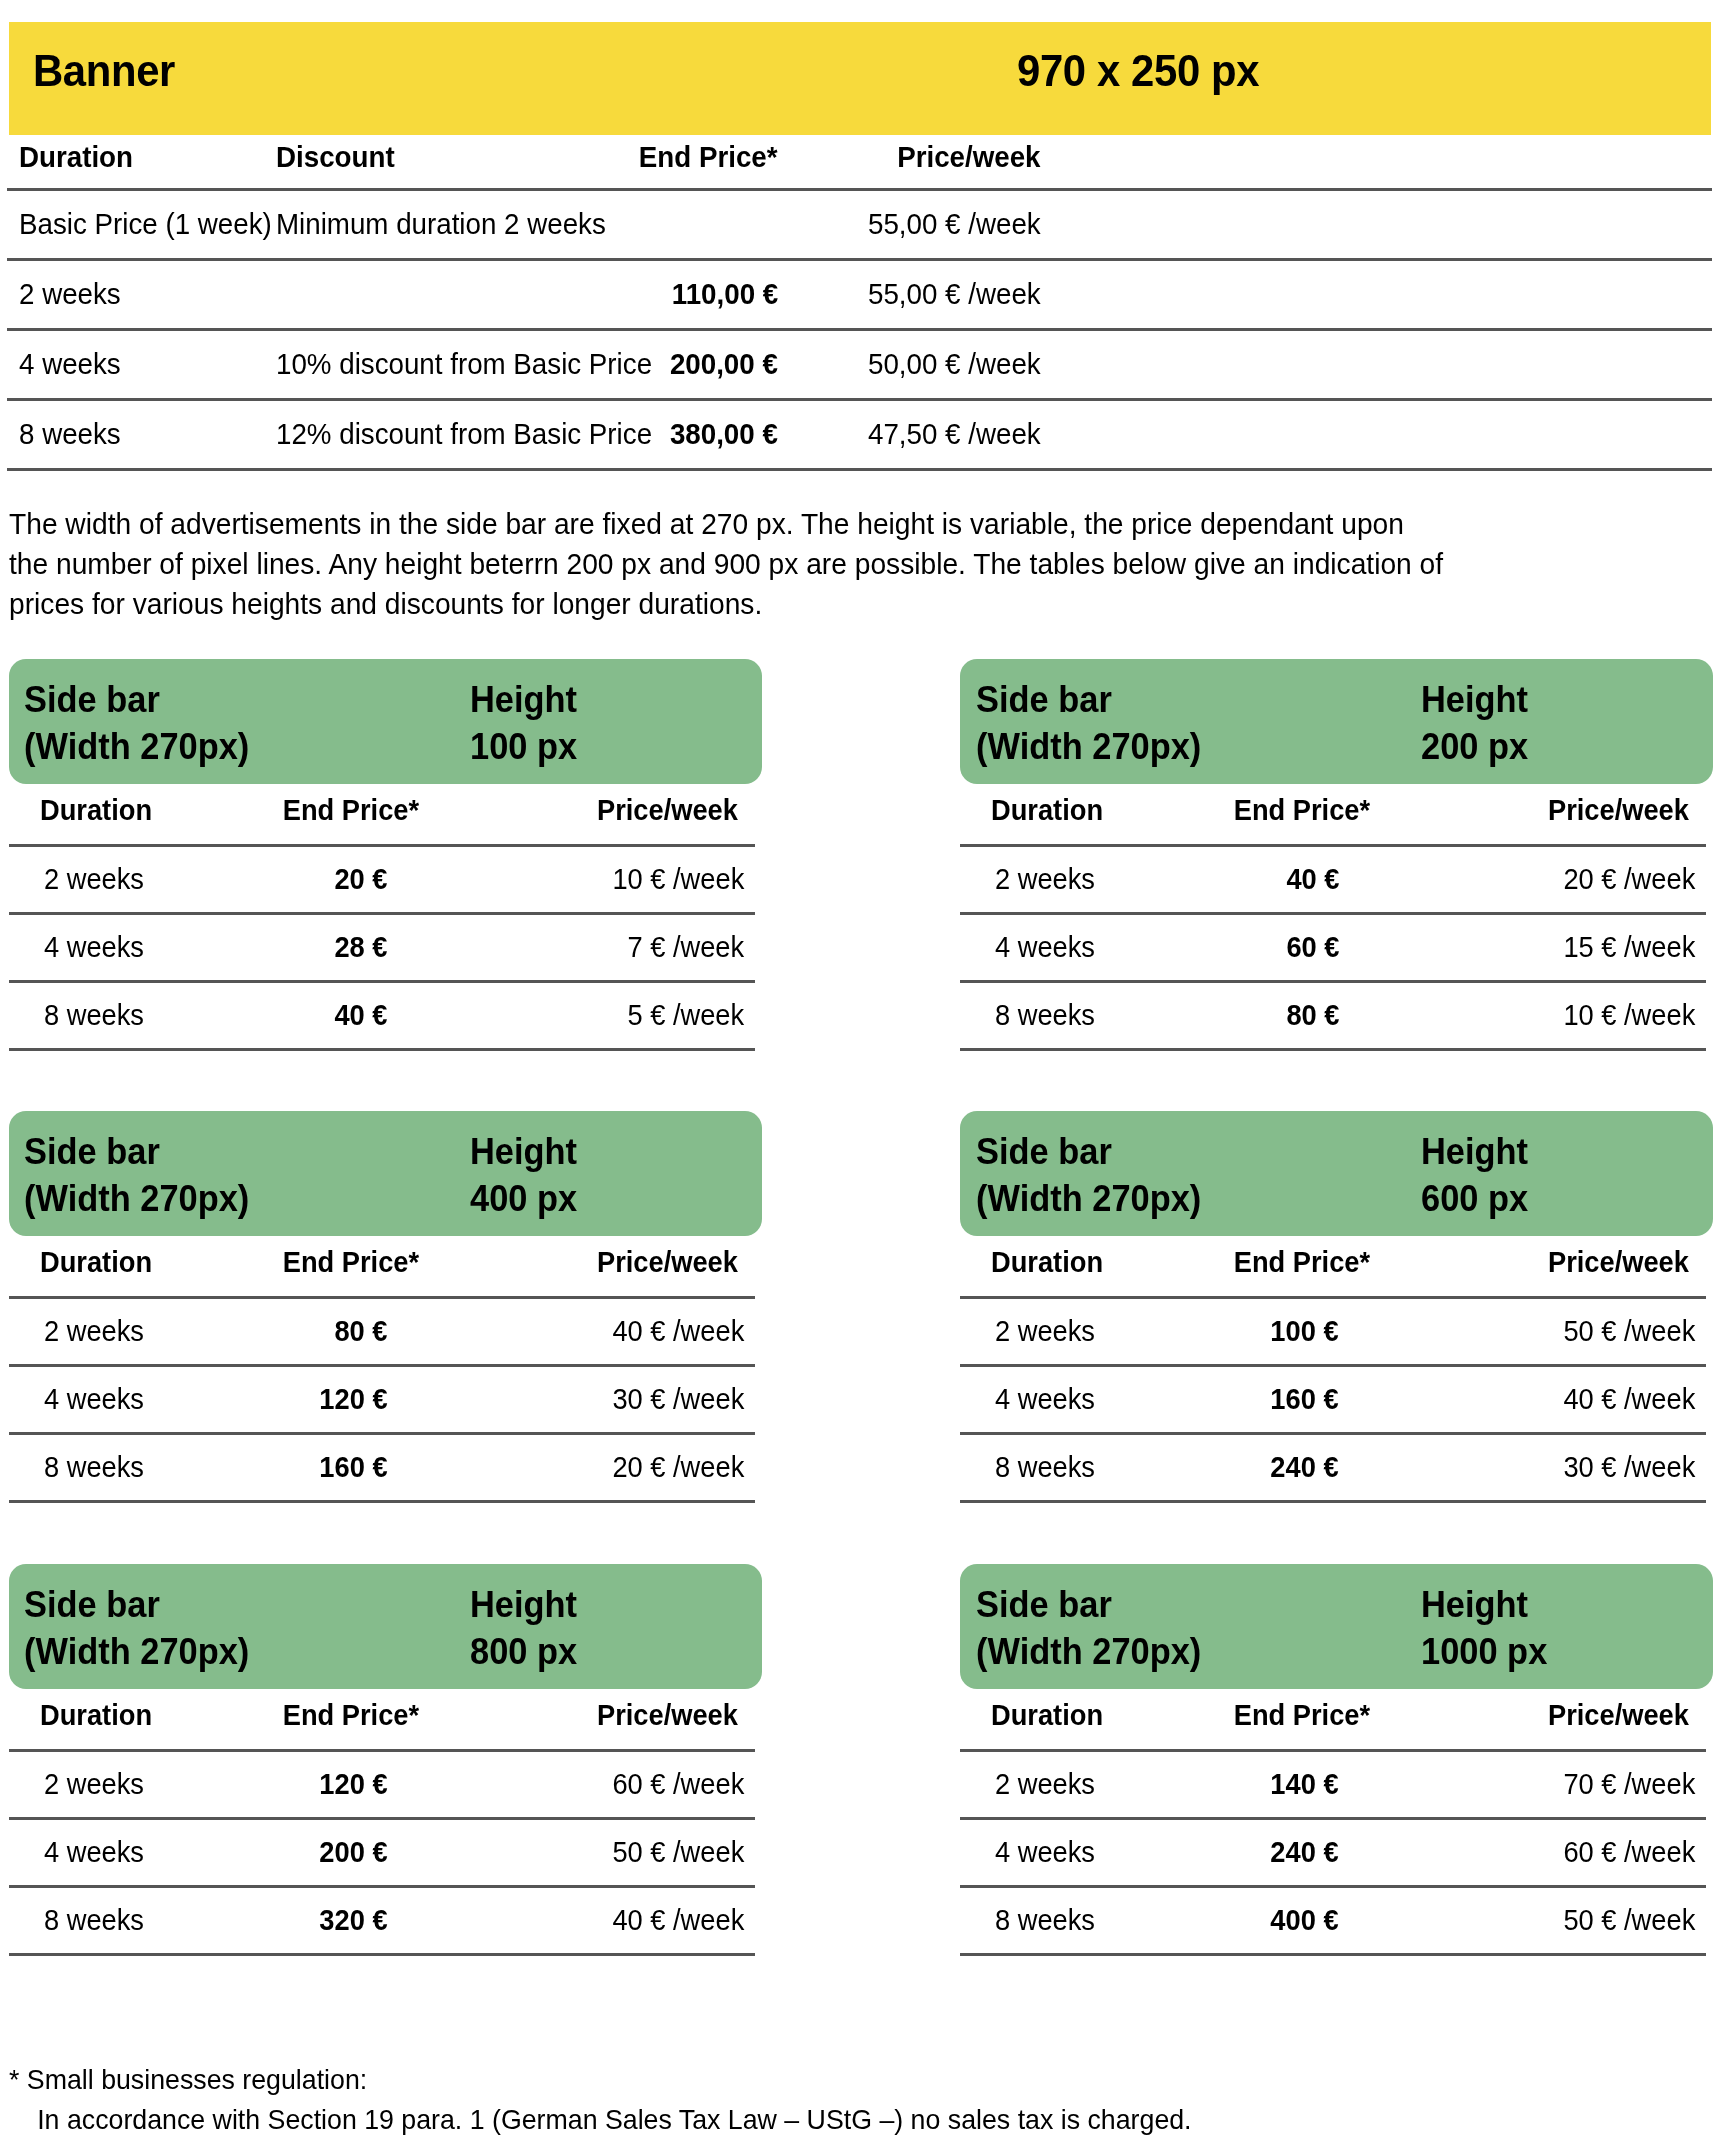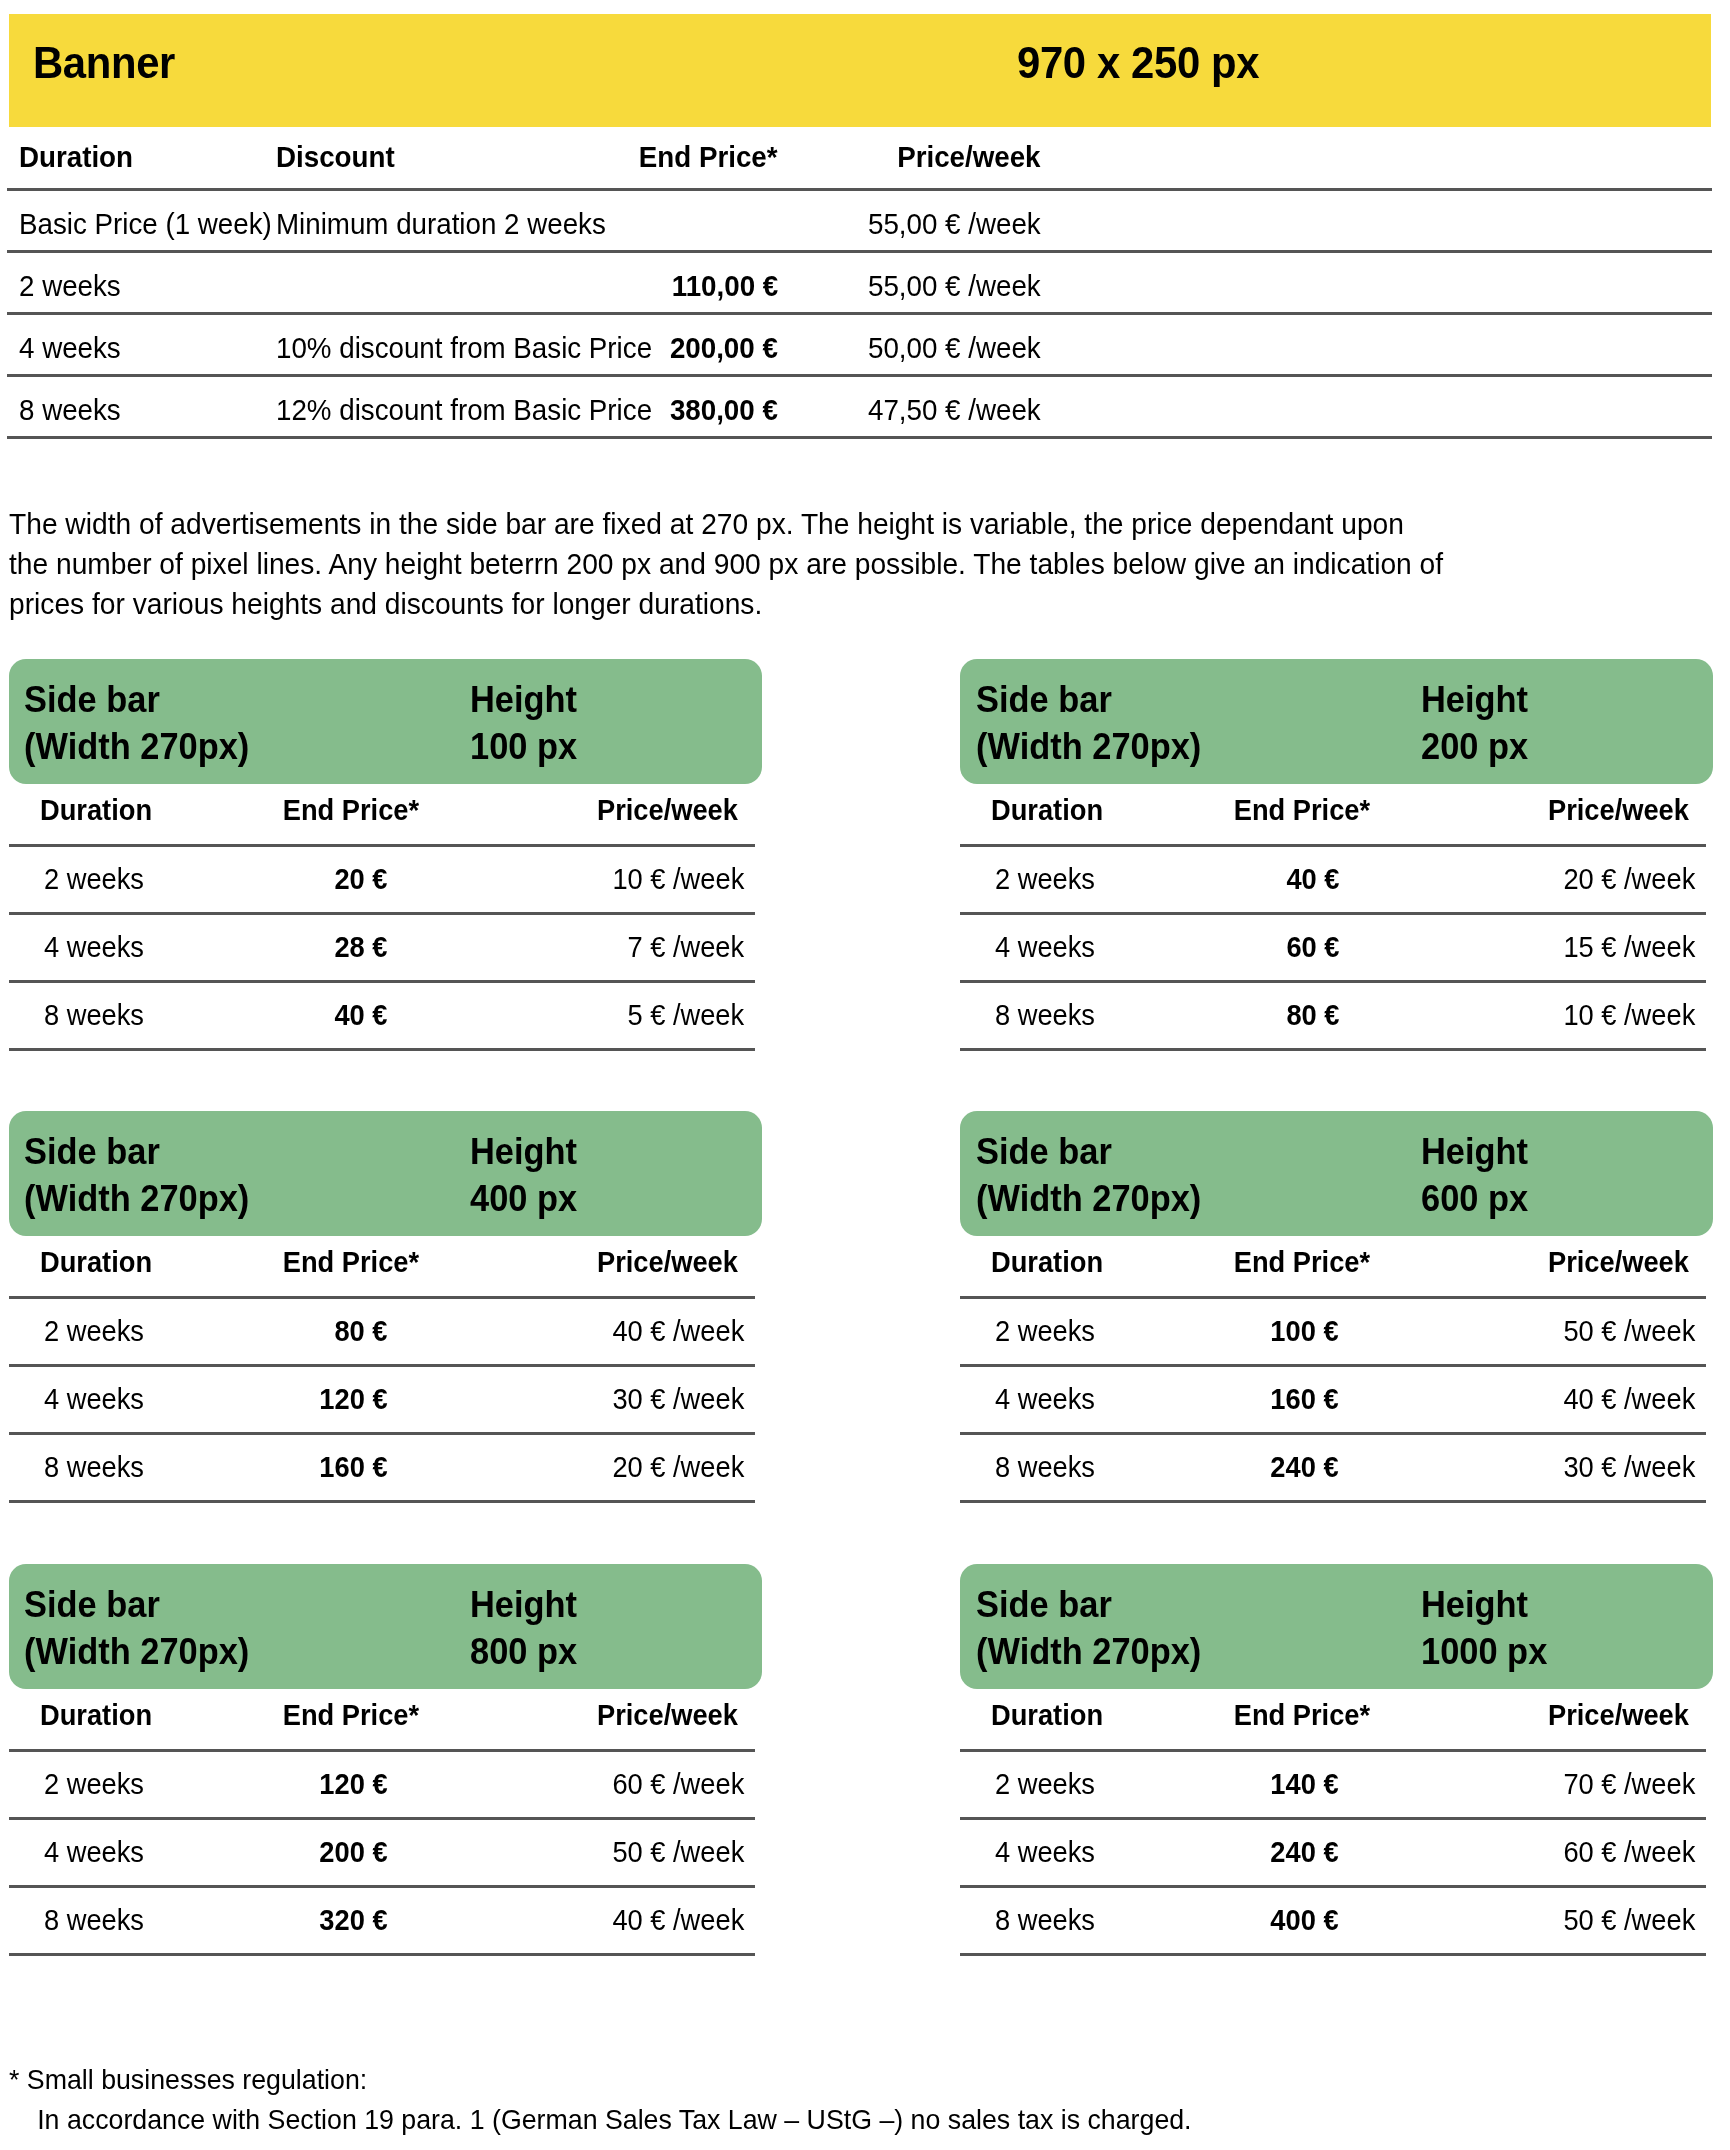--- a/index.html
+++ b/index.html
@@ -20,21 +20,21 @@
     position: relative;
     width: 1730px;
     height: 2150px;
     overflow: hidden;
   }
 
   
   .banner-head {
     position: absolute;
     left: 8.7px;
-    top: 14px;
+    top: 22px;
     width: 1702px;
     height: 113px;
     background: #F7DA3C;
     box-sizing: border-box;
   }
   .banner-head .bh-title {
     position: absolute;
     left: 24px;
     top: 22.6px;
     font-size: 45px;
@@ -58,21 +58,21 @@
 
   
   .banner-table {
     position: absolute;
     left: 7px;
     top: 135px;
     width: 1705px;
   }
   .banner-table .row {
     position: relative;
-    height: 62px;
+    height: 70px;
   }
   .banner-table .row.headrow { height: 56px; }
   .banner-table .rule {
     position: absolute;
     left: 0;
     right: 0;
     bottom: 0;
     height: 2.6px;
     background: #555555;
   }

